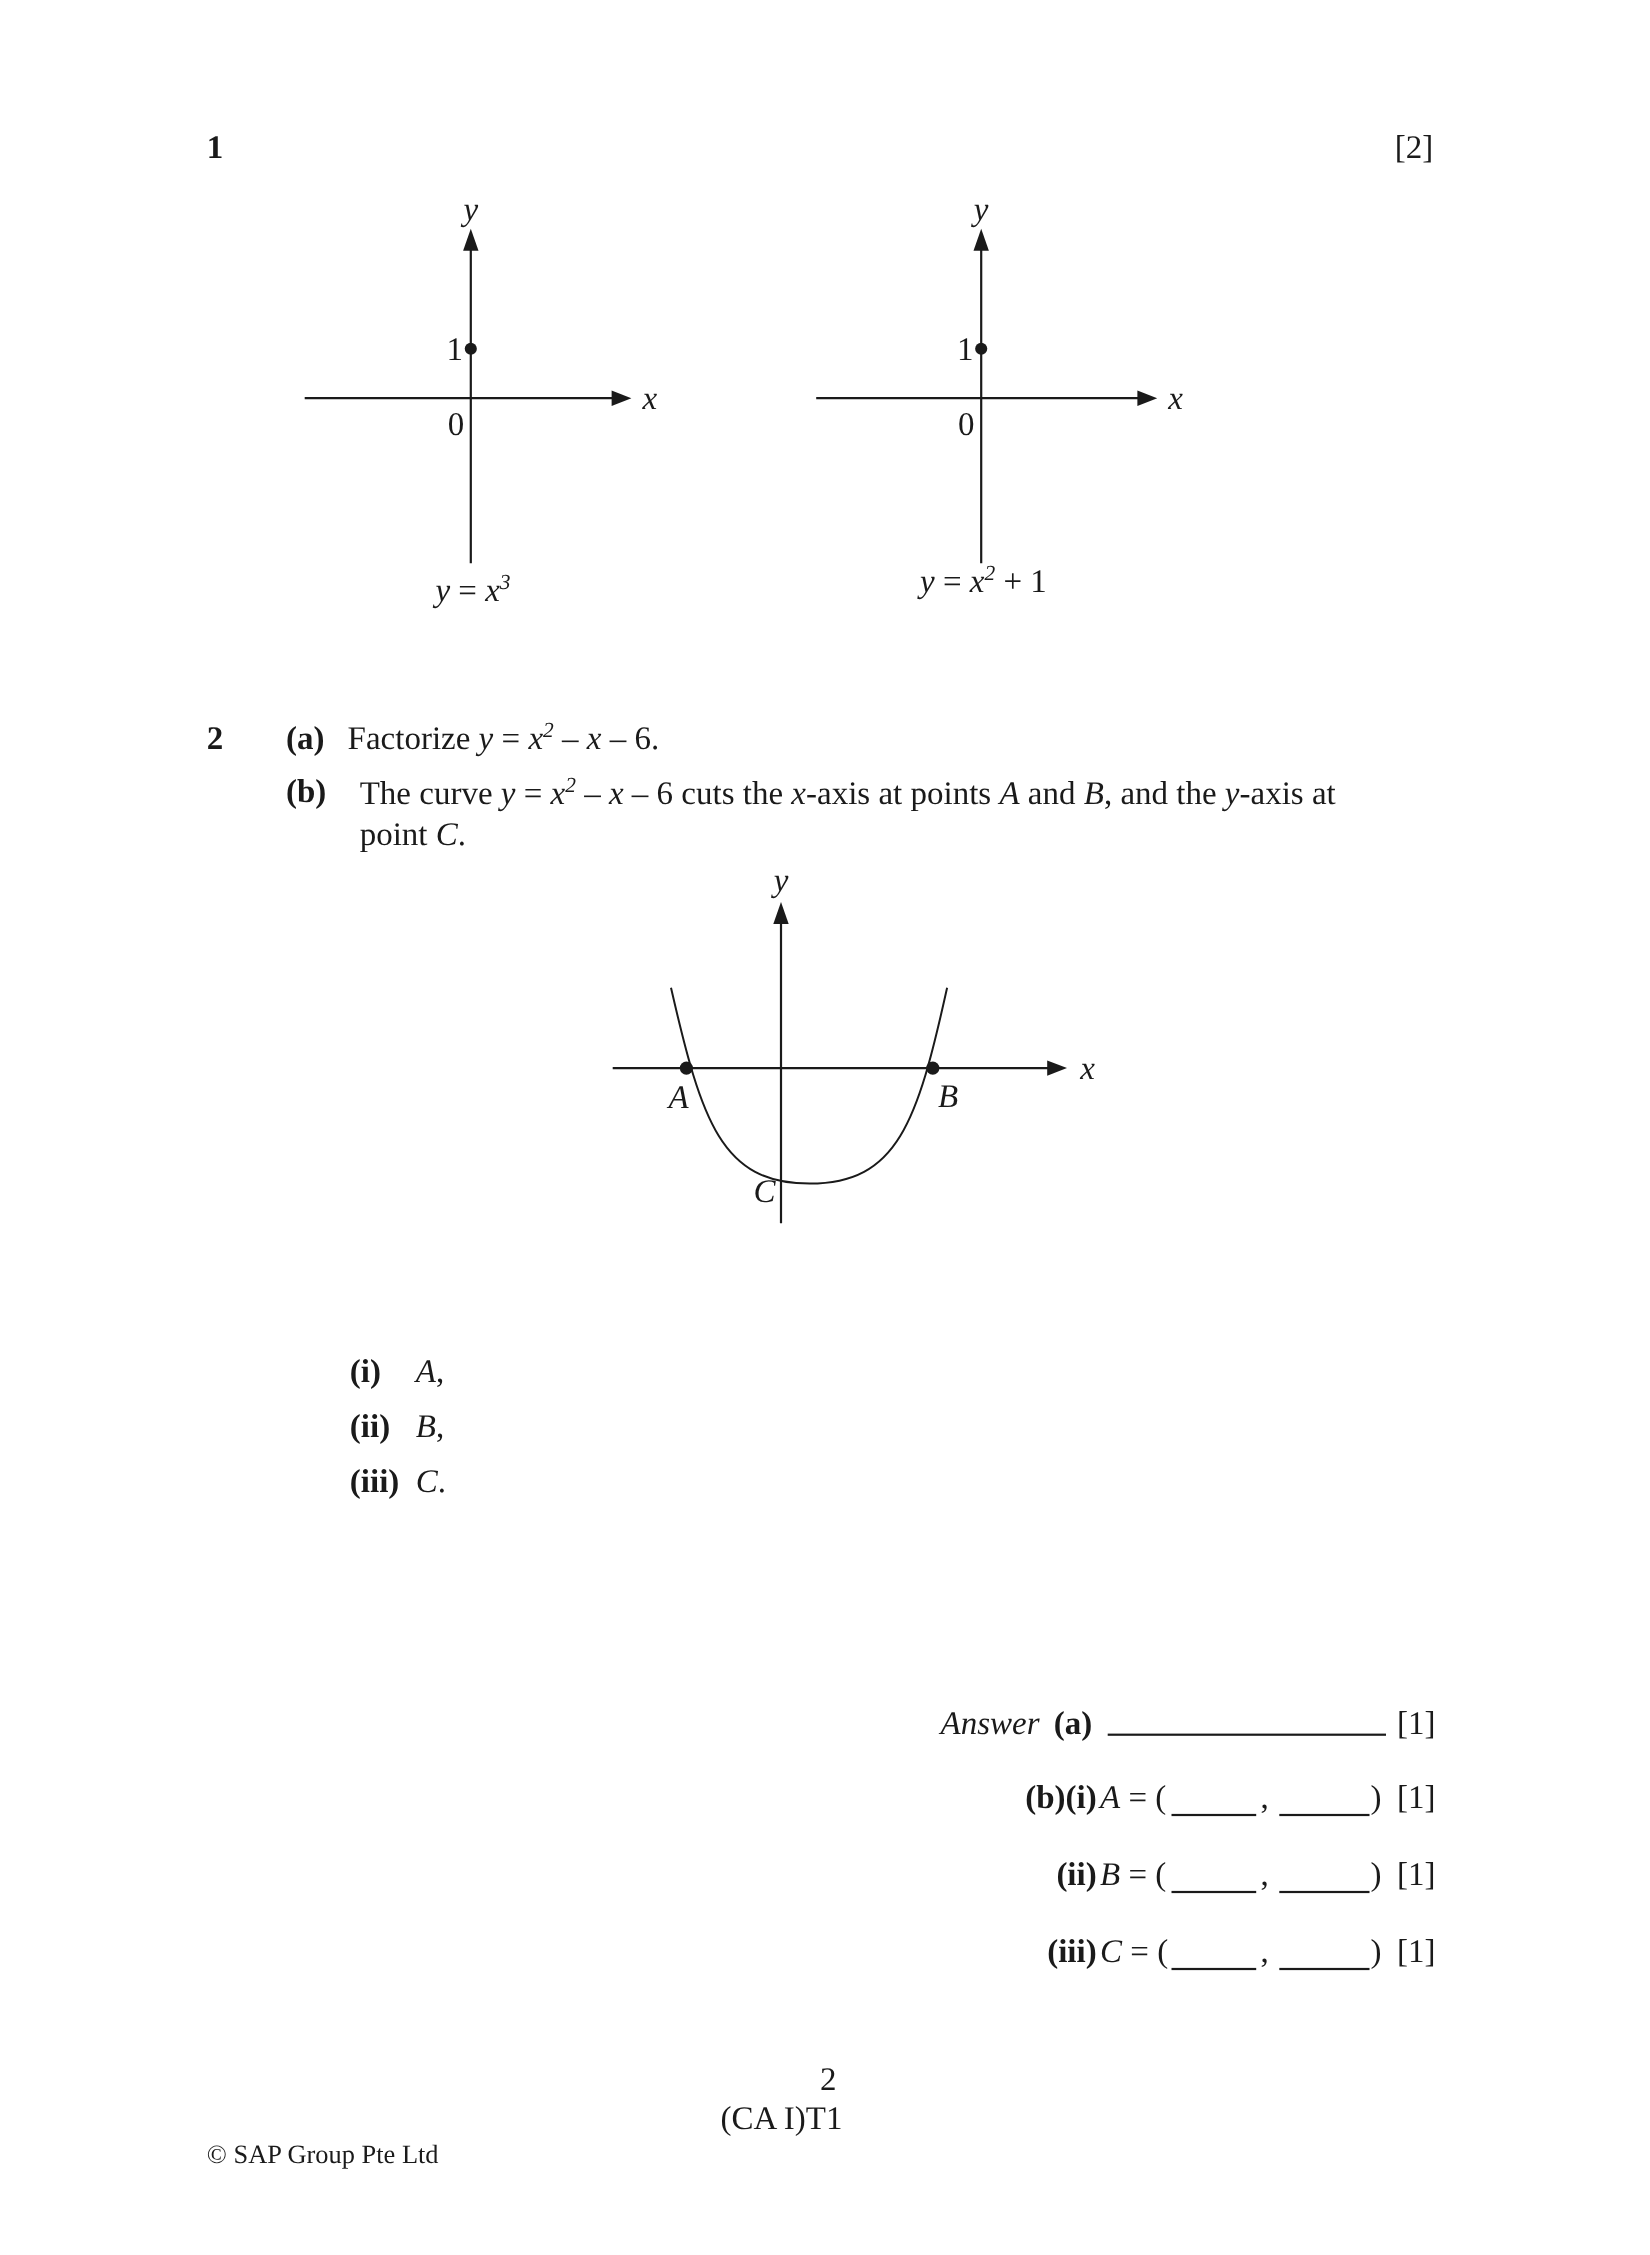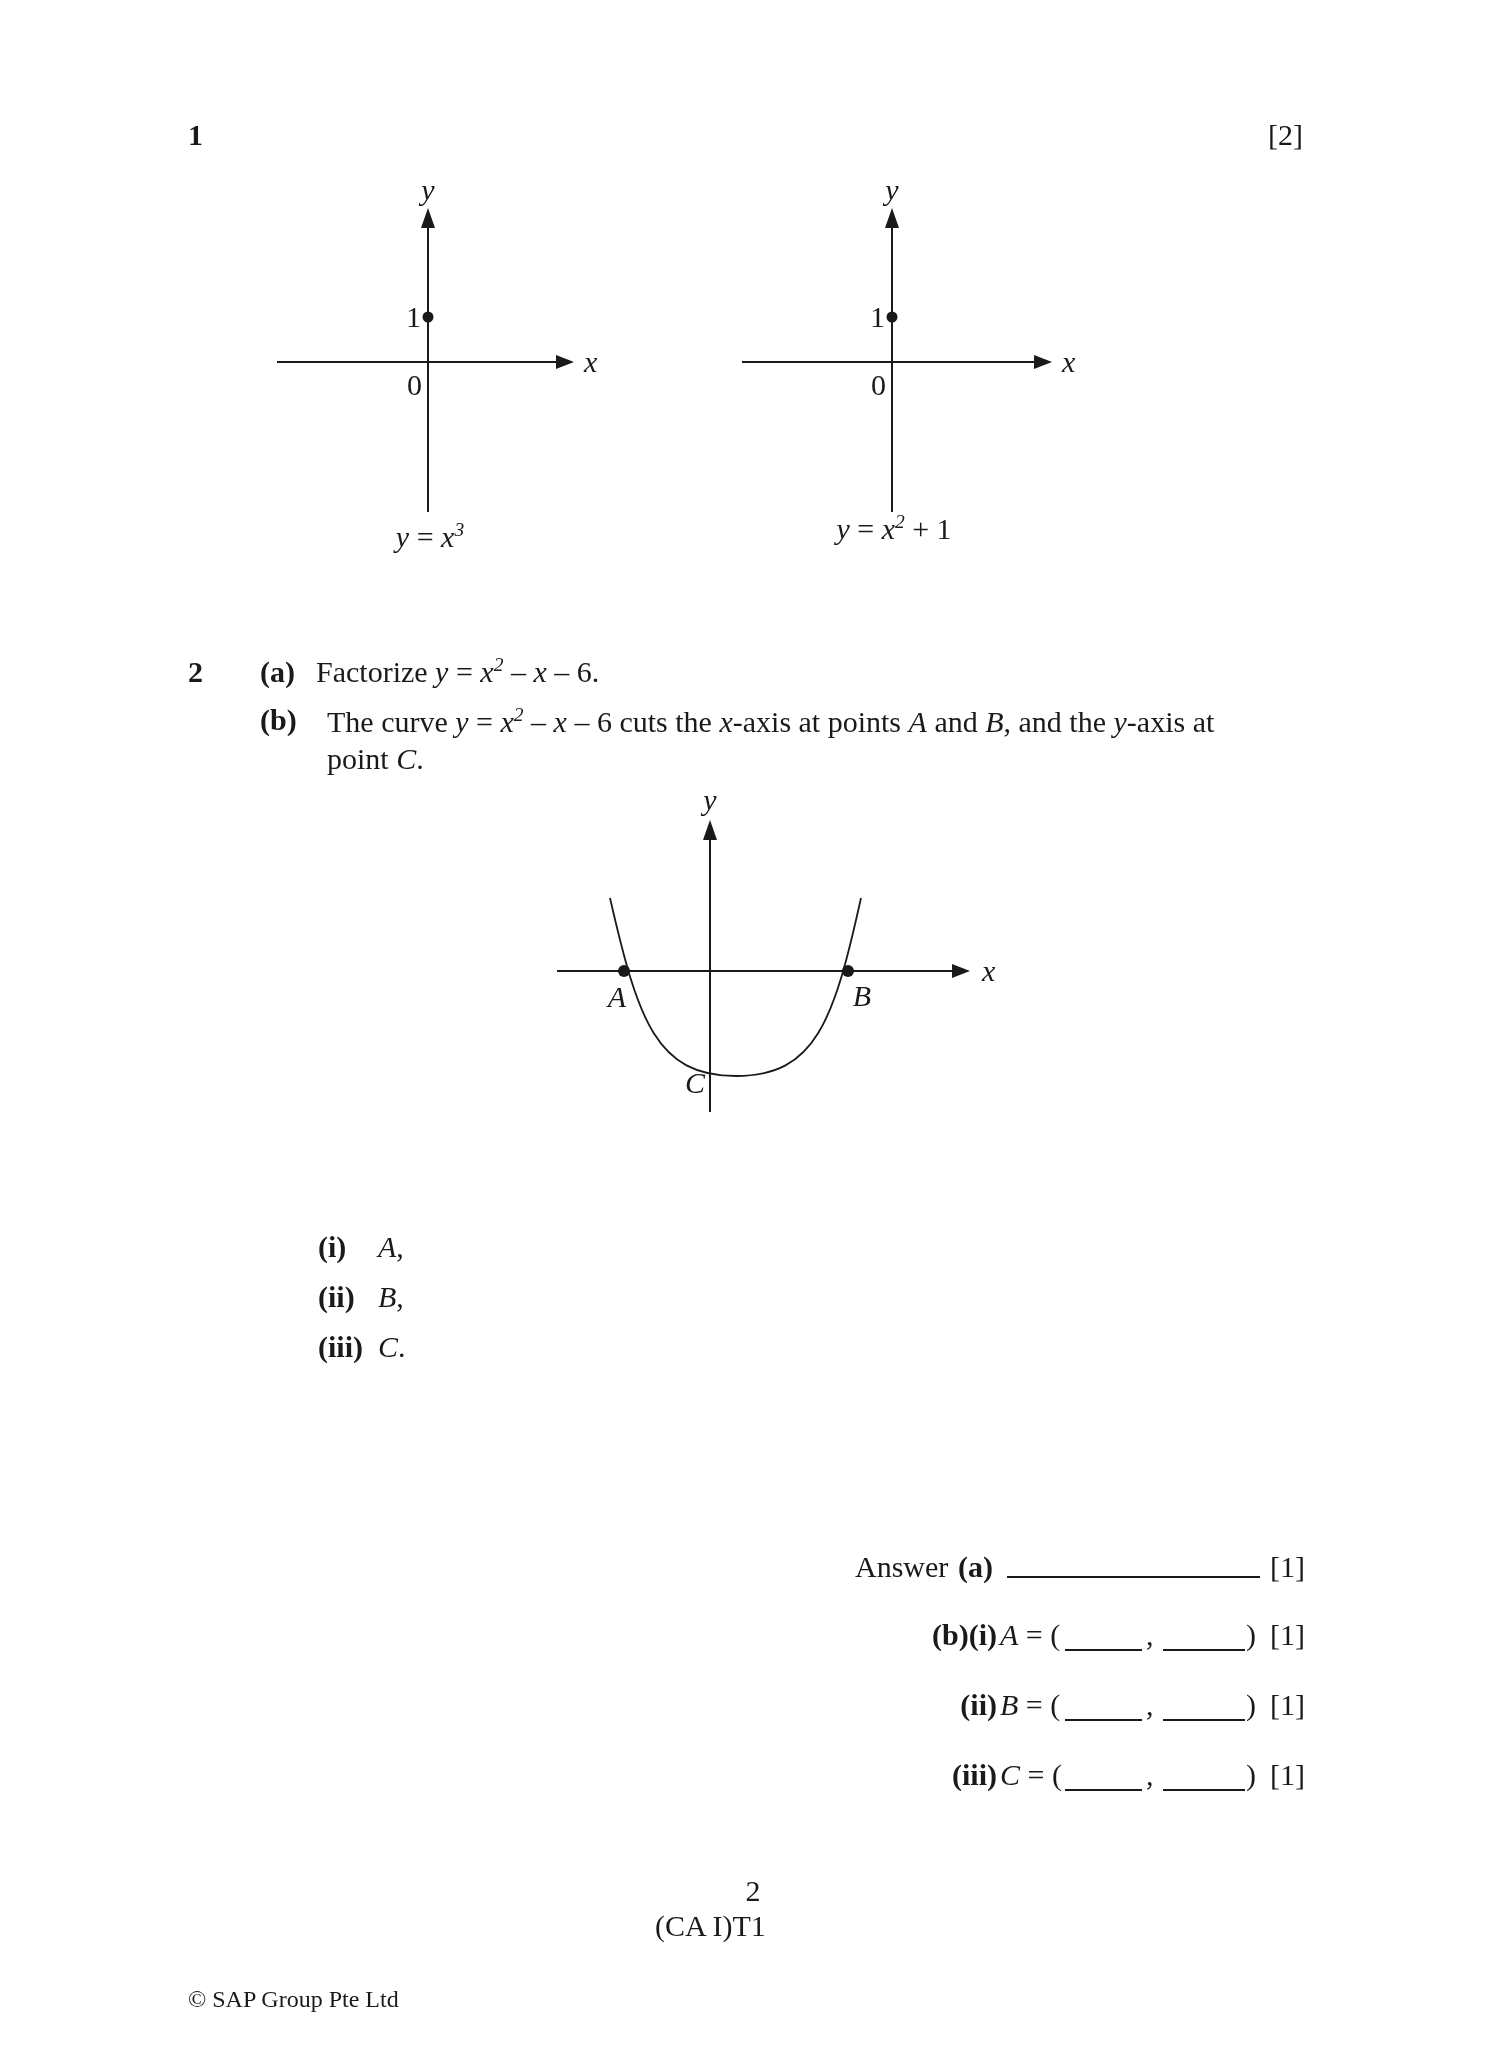--- a/index.html
+++ b/index.html
@@ -3,34 +3,34 @@
 <meta charset="utf-8">
 <style>
   html,body{margin:0;padding:0;background:#e8e8e8;}
   #page{
     position:relative;width:1500px;height:2050px;background:#ffffff;
     font-family:"Liberation Serif","DejaVu Serif",serif;color:#1a1a1a;overflow:hidden;
   }
   .abs{position:absolute;}
   .t30{font-size:30px;line-height:1.15;white-space:nowrap;}
   .bold{font-weight:bold;}
-  .it{text-align:center;}
+  .it{font-style:italic;text-align:center;}
   .wrapline{white-space:normal;line-height:37px;width:1080px;}
   .caption{font-size:30px;text-align:center;}
   .blank{border-bottom:2px solid #1a1a1a;height:0;}
   .rule{border-bottom:2px solid #1a1a1a;height:0;}
   sup{font-size:65%;line-height:0;}
   svg{position:absolute;overflow:visible;}
   svg text{font-family:"Liberation Serif","DejaVu Serif",serif;fill:#1a1a1a;}
   .axis{stroke:#1a1a1a;stroke-width:2;fill:none;}
   .curve{stroke:#1a1a1a;stroke-width:1.8;fill:none;}
   .fill{fill:#1a1a1a;stroke:none;}
   .lbl-it{font-size:30px;font-style:italic;}
   .lbl-rm{font-size:30px;}
-  .t24{font-size:24px;white-space:nowrap;margin-top:40px;}
+  .t24{font-size:24px;white-space:nowrap;}
 </style>
 </head>
 <body>
 
 <div id="page">
 
   <div class="abs t30 bold" style="left:188px;top:118px;">1</div>
   <div class="abs t30" style="left:1268px;top:118px;">[2]</div>
 
   <svg style="left:250px;top:180px;" width="370" height="350" viewBox="0 0 370 350">

